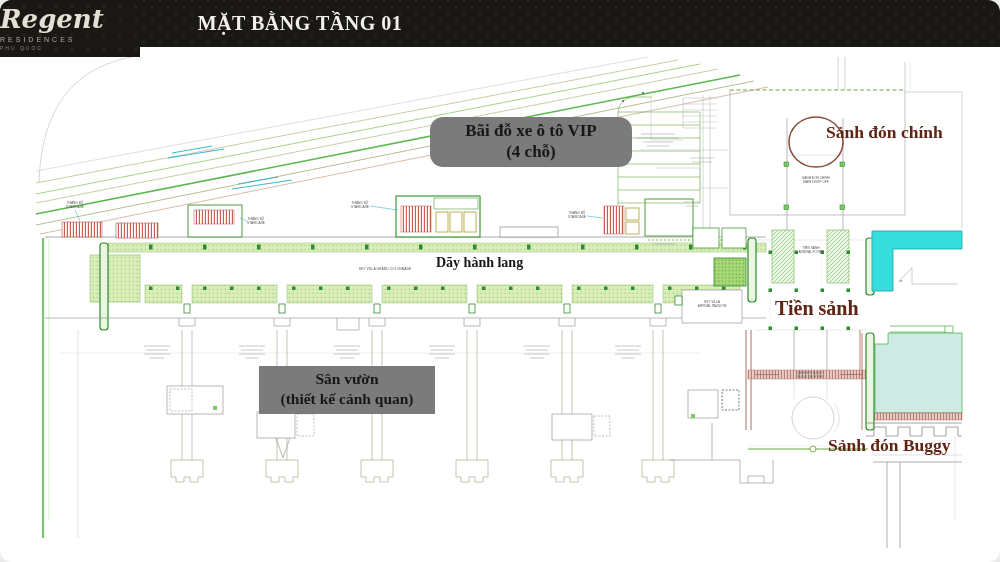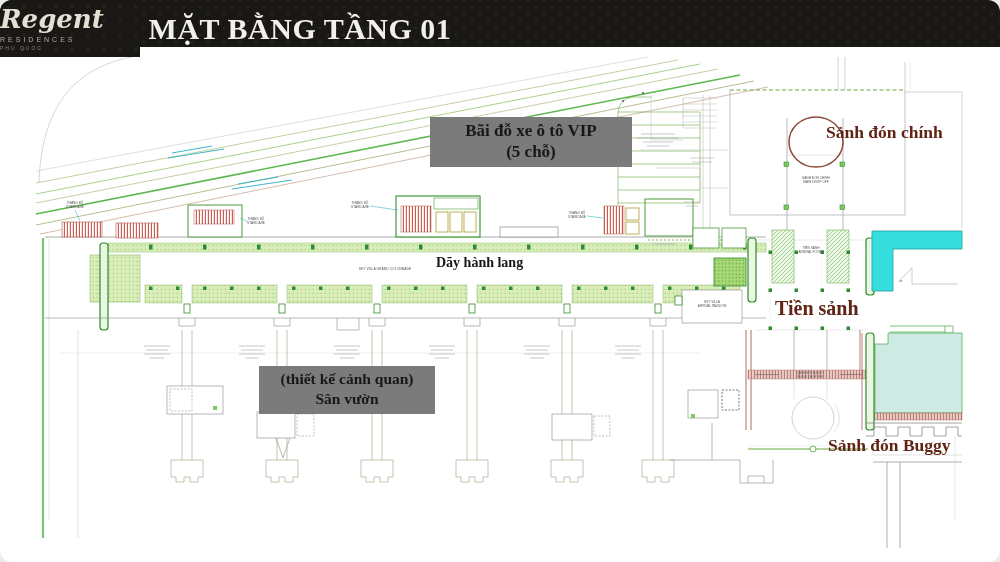--- a/index.html
+++ b/index.html
@@ -13,29 +13,29 @@
           background-size:16px 14px,16px 14px;background-position:0 0,8px 7px;}
   .logo-block{position:absolute;left:0;top:0;width:140px;height:57px;
           background-color:#191815;
           background-image:radial-gradient(circle, rgba(255,255,255,.06) 1.2px, transparent 1.7px);
           background-size:16px 14px;text-align:left;}
   .logo-script{font-family:"DejaVu Serif",serif;font-style:italic;font-weight:bold;
           font-size:26px;color:#e5e0d4;line-height:34px;margin-top:2px;}
   .logo-res{font-size:7px;letter-spacing:3px;color:#b5ad9e;line-height:8px;}
   .logo-loc{font-size:5px;letter-spacing:2px;color:#8a8476;line-height:7px;margin-top:1px;}
   .slide-title{position:absolute;left:100px;top:12px;width:400px;text-align:center;
-          font-family:"Liberation Serif",serif;font-weight:bold;font-size:30px;
+          font-family:"Liberation Serif",serif;font-weight:bold;font-size:20px;
           letter-spacing:.5px;color:#f2f0ec;}
   
   .plan-svg{position:absolute;left:0;top:0;}
   .callout-box{position:absolute;background:#7b7b7b;color:#171717;text-align:center;
           font-family:"Liberation Serif",serif;font-weight:bold;}
   .maroon{position:absolute;font-family:"Liberation Serif",serif;font-weight:bold;color:#5f2414;white-space:nowrap;}
   .blackl{position:absolute;font-family:"Liberation Serif",serif;font-weight:bold;color:#161616;white-space:nowrap;}
-  #vip-box{left:430px;top:117px;width:202px;padding:3px 0 5px 0;font-size:17px;line-height:21px;}
+  #vip-box{left:430px;top:117px;width:202px;padding:3px 0 5px 0;font-size:17px;line-height:21px;border-radius:13px;}
   #garden-box{left:259px;top:366px;width:176px;padding:3px 0 5px 0;font-size:15.5px;line-height:20px;}
   #main-hall-label{left:826px;top:122px;font-size:17.5px;}
   #corridor-label{left:436px;top:255px;font-size:14px;}
   #foyer-label{left:775px;top:297px;font-size:20px;}
   #buggy-label{left:828px;top:435px;font-size:17.5px;}
   text{font-family:"Liberation Sans",sans-serif;fill:#555;}
 </style>
 </head>
 <body>
 
@@ -426,23 +426,23 @@
     <div class="slide-title">MẶT BẰNG TẦNG 01</div>
   </div>
   <div class="logo-block">
     <div class="logo-script">Regent</div>
     <div class="logo-res">RESIDENCES</div>
     <div class="logo-loc">PHU QUOC</div>
   </div>
 
   <div class="callout-box" id="vip-box">
     <div>Bãi đỗ xe ô tô VIP</div>
-    <div>(5 chỗ)</div>
+    <div>(4 chỗ)</div>
   </div>
   <div class="callout-box" id="garden-box">
+    <div>Sân vườn</div>
     <div>(thiết kế cảnh quan)</div>
-    <div>Sân vườn</div>
   </div>
   <div class="maroon" id="main-hall-label">Sảnh đón chính</div>
   <div class="blackl" id="corridor-label">Dãy hành lang</div>
   <div class="maroon" id="foyer-label">Tiền sảnh</div>
   <div class="maroon" id="buggy-label">Sảnh đón Buggy</div>
 </div>
 
 </body></html>

